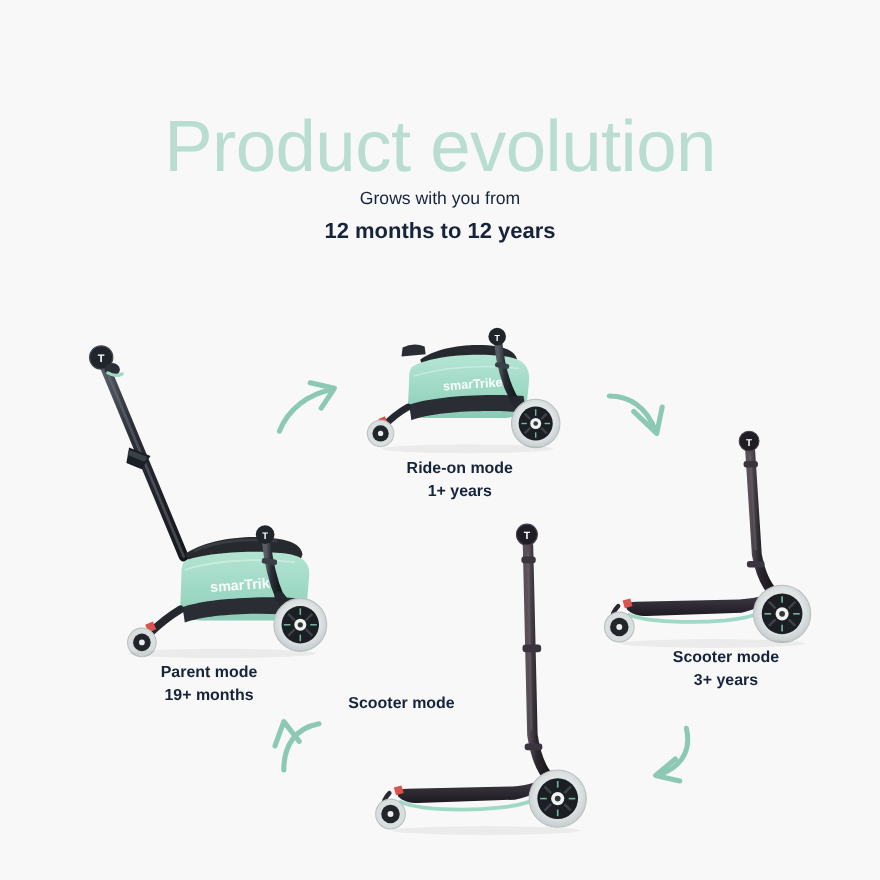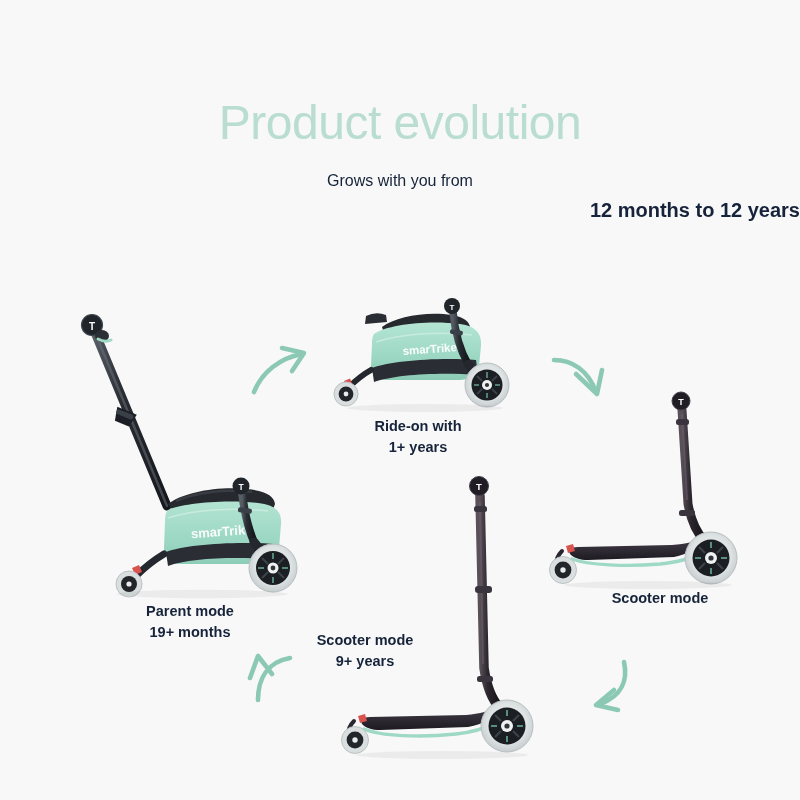--- a/index.html
+++ b/index.html
@@ -20,42 +20,42 @@
     height: 800px;
   }
 
   
   .page-title {
     position: absolute;
     left: 0;
     top: 97px;
     width: 800px;
     text-align: center;
-    font-size: 48px;
+    font-size: 66px;
     font-weight: 400;
     letter-spacing: -0.5px;
     color: #b9ddd0;
     line-height: 1.08;
   }
   .subtitle-line1 {
     position: absolute;
     left: 0;
     top: 172px;
     width: 800px;
     text-align: center;
     font-size: 16px;
     font-weight: 400;
     color: #16233a;
   }
   .subtitle-line2 {
     position: absolute;
     left: 0;
     top: 199px;
     width: 800px;
-    text-align: right;
+    text-align: center;
     font-size: 20px;
     font-weight: 700;
     color: #16233a;
   }
 
   
   .caption {
     position: absolute;
     text-align: center;
     font-size: 14.5px;
@@ -274,21 +274,21 @@
         <circle cx="16" cy="100" r="12" fill="none" stroke="#bcc2c4" stroke-width="1"></circle>
         <circle cx="16" cy="100" r="7.4" fill="#22262b"></circle>
         <circle cx="16" cy="100" r="2.4" fill="#e9ecec"></circle>
       </g>
 
       <ellipse cx="95" cy="114" rx="78" ry="4" fill="#000" opacity="0.05"></ellipse>
     </svg>
   </div>
 
   <div class="caption" id="cap-rideon">
-    <span class="c-line">Ride-on with</span>
+    <span class="c-line">Ride-on mode</span>
     <span class="c-line">1+ years</span>
   </div>
 
   <div class="arrow" id="arrow-2">
     <svg width="70" height="62" viewBox="0 0 70 62">
       <path d="M8,16 C26,16 42,26 50,48" stroke="#8cc9b4" stroke-width="4.6" fill="none" stroke-linecap="round"></path>
       <path d="M30,30 L51,50 L56,26" stroke="#8cc9b4" stroke-width="4.6" fill="none" stroke-linecap="round" stroke-linejoin="round"></path>
     </svg>
   </div>
 
@@ -357,20 +357,21 @@
         <circle cx="15" cy="182" r="8.4" fill="#22262b"></circle>
         <circle cx="15" cy="182" r="2.7" fill="#e9ecec"></circle>
       </g>
 
       <ellipse cx="100" cy="197" rx="84" ry="4" fill="#000" opacity="0.05"></ellipse>
     </svg>
   </div>
 
   <div class="caption" id="cap-scooter3">
     <span class="c-line">Scooter mode</span>
+    <span class="c-line">3+ years</span>
   </div>
 
   <div class="arrow" id="arrow-3">
     <svg width="76" height="62" viewBox="0 0 76 62">
       <path d="M58,8 C62,26 56,42 34,50" stroke="#8cc9b4" stroke-width="4.6" fill="none" stroke-linecap="round"></path>
       <path d="M48,36 L30,51 L52,56" stroke="#8cc9b4" stroke-width="4.6" fill="none" stroke-linecap="round" stroke-linejoin="round"></path>
     </svg>
   </div>
 
   <div class="art" id="art-scooter9">
@@ -438,21 +439,20 @@
         <circle cx="17" cy="272" r="8.4" fill="#22262b"></circle>
         <circle cx="17" cy="272" r="2.7" fill="#e9ecec"></circle>
       </g>
 
       <ellipse cx="104" cy="287" rx="86" ry="4" fill="#000" opacity="0.05"></ellipse>
     </svg>
   </div>
 
   <div class="caption" id="cap-scooter9">
     <span class="c-line">Scooter mode</span>
-    <span class="c-line">9+ years</span>
   </div>
 
   <div class="arrow" id="arrow-4">
     <svg width="76" height="66" viewBox="0 0 76 66">
       <path d="M16,56 C16,34 26,18 48,14" stroke="#8cc9b4" stroke-width="4.6" fill="none" stroke-linecap="round"></path>
       <path d="M30,30 L16,12 L8,34" stroke="#8cc9b4" stroke-width="4.6" fill="none" stroke-linecap="round" stroke-linejoin="round"></path>
     </svg>
   </div>
 
 </div>

